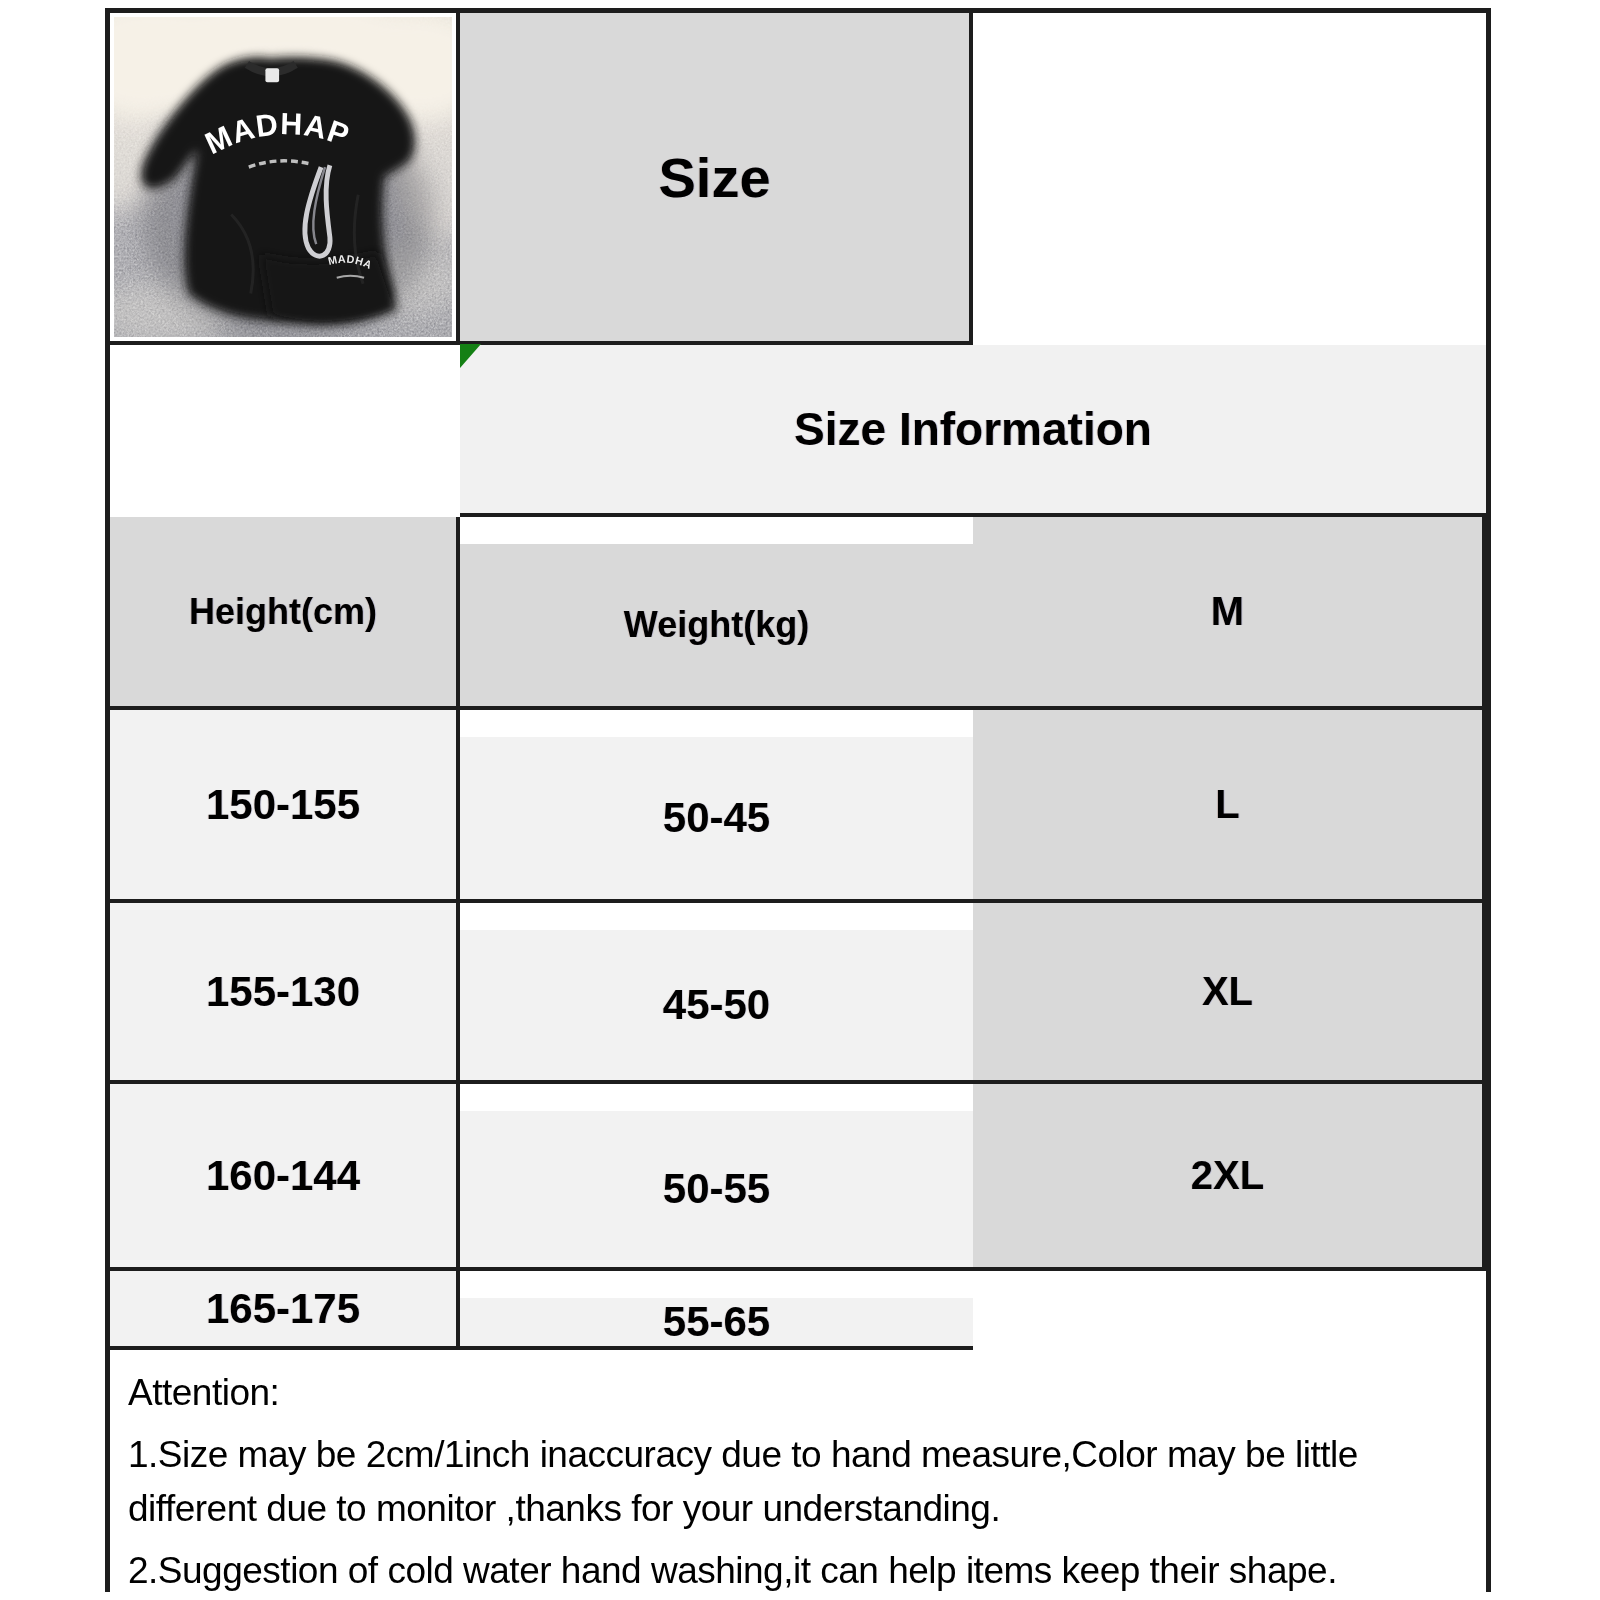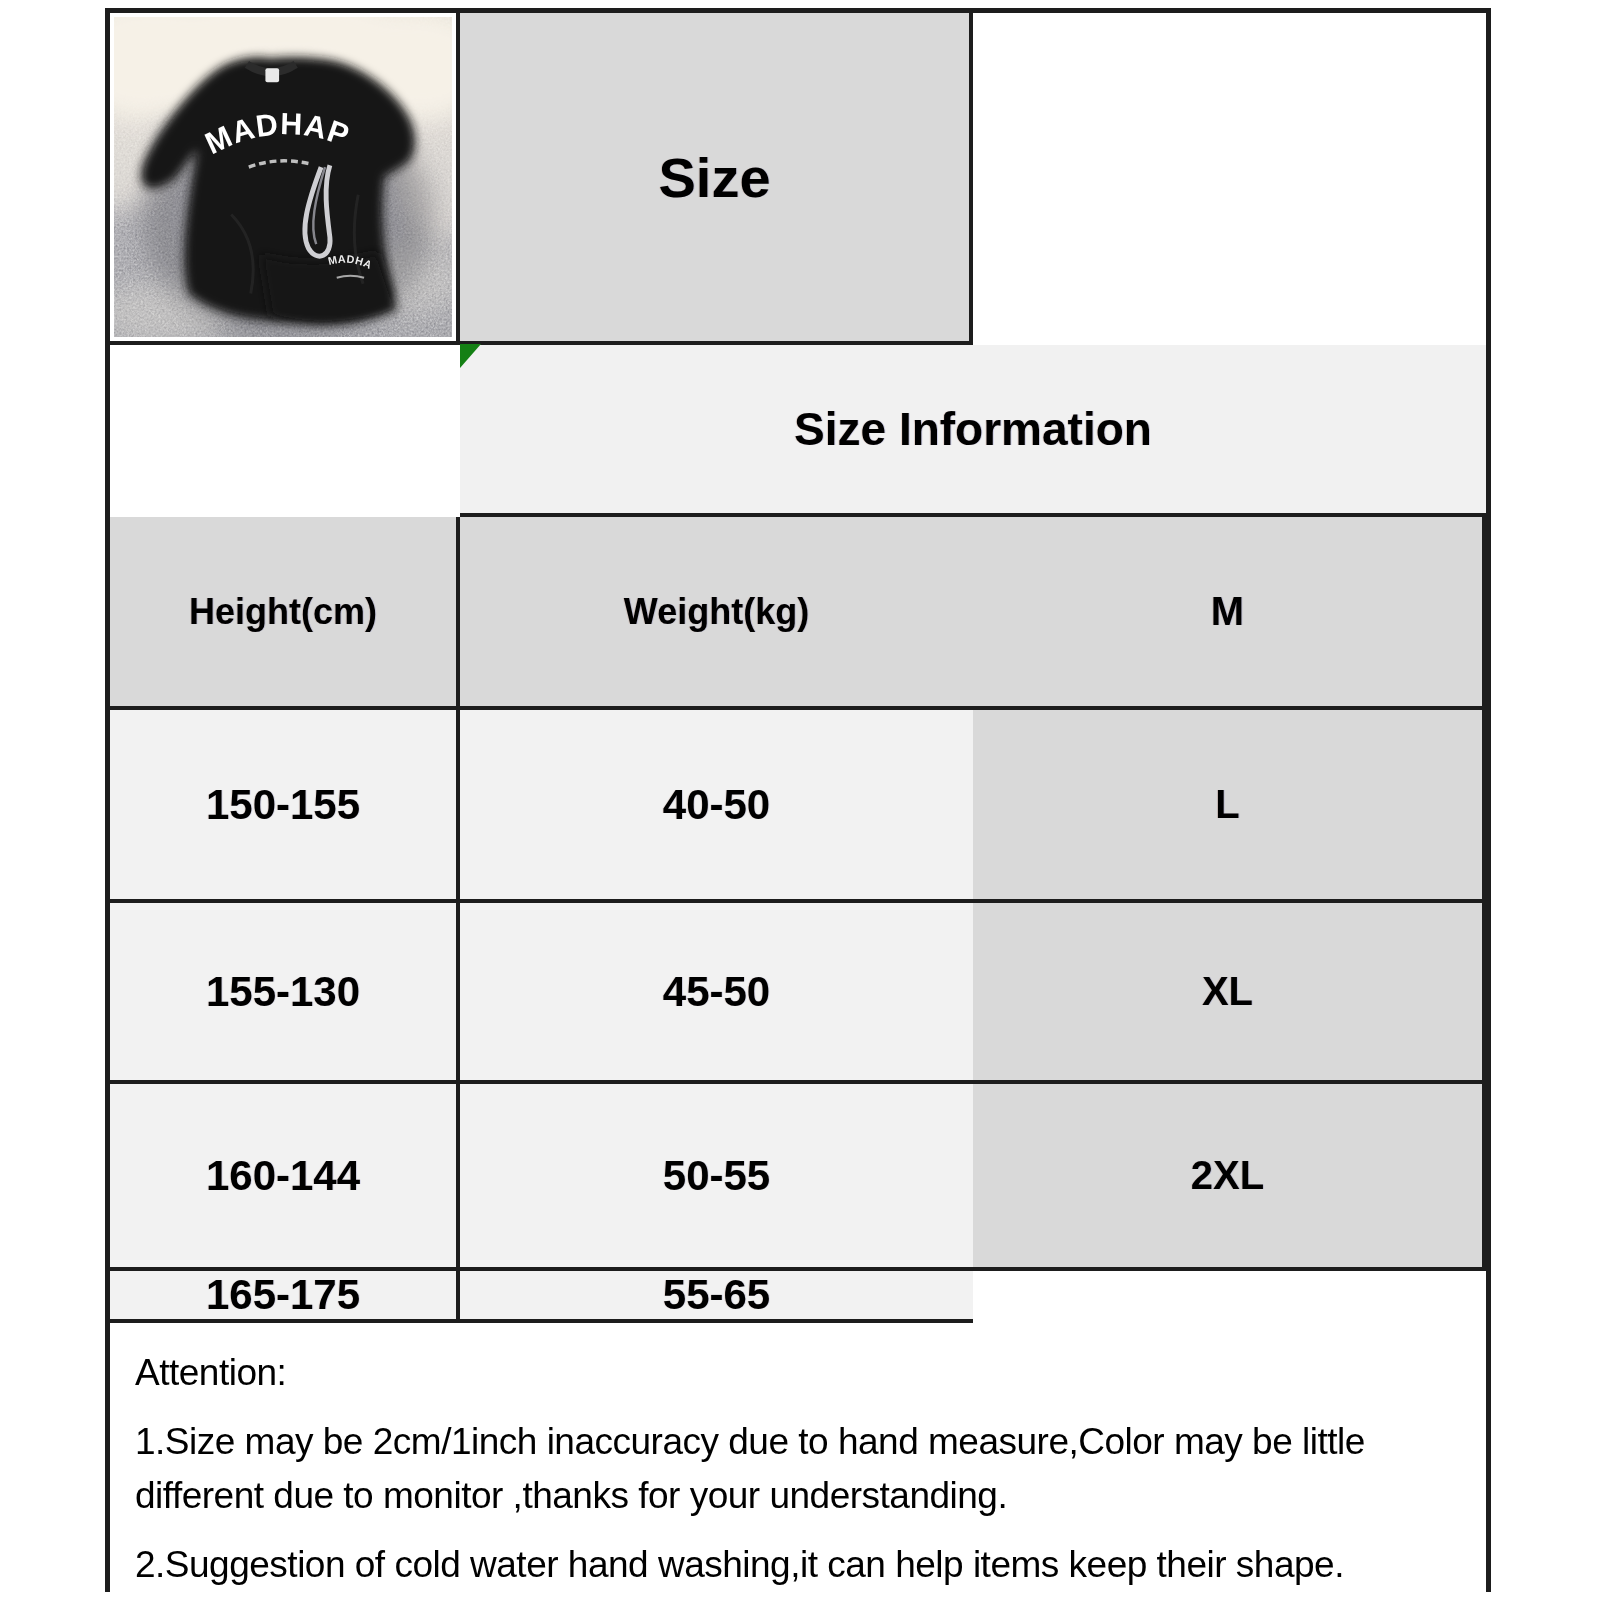--- a/index.html
+++ b/index.html
@@ -10,21 +10,21 @@
     display:grid;
     grid-template-columns:350px 513px 513px;
     grid-template-rows:332px 172px 193px 193px 181px 187px 1fr;
   }
   .cell{
     box-sizing:border-box;
     border-right:4px solid #1d1d1d;
     border-bottom:4px solid #1d1d1d;
     display:flex;align-items:center;justify-content:center;
   }
-  .last-col{border-right:none;}
+  .last-col{border-right:none;margin-top:27px;}
   .img-cell{background:#fff;padding:4px;align-items:stretch;justify-content:stretch;}
   .img-cell svg{width:100%;height:100%;display:block;}
   .title-cell{grid-column:2/4;background:#f1f1f1;position:relative;border-right:none;}
   .title-text{
     font-size:46px;font-weight:bold;letter-spacing:0px;
     text-shadow:1px 0 rgba(40,40,160,0.18),-1px 0 rgba(160,60,20,0.15);
   }
   .tri{
     position:absolute;top:-1px;left:0;width:0;height:0;
     border-top:24px solid #148014;border-right:21px solid transparent;
@@ -34,21 +34,21 @@
   .size-hdr{font-size:56px;}
   .rowlabel{background:#d9d9d9;font-weight:bold;font-size:40px;
     text-shadow:1px 0 rgba(40,40,160,0.15),-1px 0 rgba(160,60,20,0.12);}
   .val{background:#f2f2f2;font-weight:bold;font-size:42px;
     text-shadow:1px 0 rgba(40,40,160,0.12),-1px 0 rgba(160,60,20,0.1);}
   .attention{
     grid-column:1/4;background:#ffffff;border-right:none;
     box-sizing:border-box;padding:8px 10px 0 10px;
     font-size:37px;line-height:54px;letter-spacing:-0.5px;
   }
-  .att-line{margin:15px;}
+  .att-line{margin:8px;}
 </style>
 </head>
 <body>
 
 <div class="sheet">
 
   <div class="cell img-cell">
     <svg viewBox="0 0 346 324" preserveAspectRatio="none">
       <defs>
         <linearGradient id="bg" x1="0" y1="0" x2="0" y2="1">
@@ -132,21 +132,21 @@
 
   <div class="cell title-cell">
     <span class="tri"></span>
     <span class="title-text">Size Information</span>
   </div>
   <div class="cell hdr">Height(cm)</div>
   <div class="cell hdr last-col">Weight(kg)</div>
 
   <div class="cell rowlabel">M</div>
   <div class="cell val">150-155</div>
-  <div class="cell val last-col">40-50</div>
+  <div class="cell val last-col">50-45</div>
 
   <div class="cell rowlabel">L</div>
   <div class="cell val">155-130</div>
   <div class="cell val last-col">45-50</div>
 
   <div class="cell rowlabel">XL</div>
   <div class="cell val">160-144</div>
   <div class="cell val last-col">50-55</div>
 
   <div class="cell rowlabel">2XL</div>

